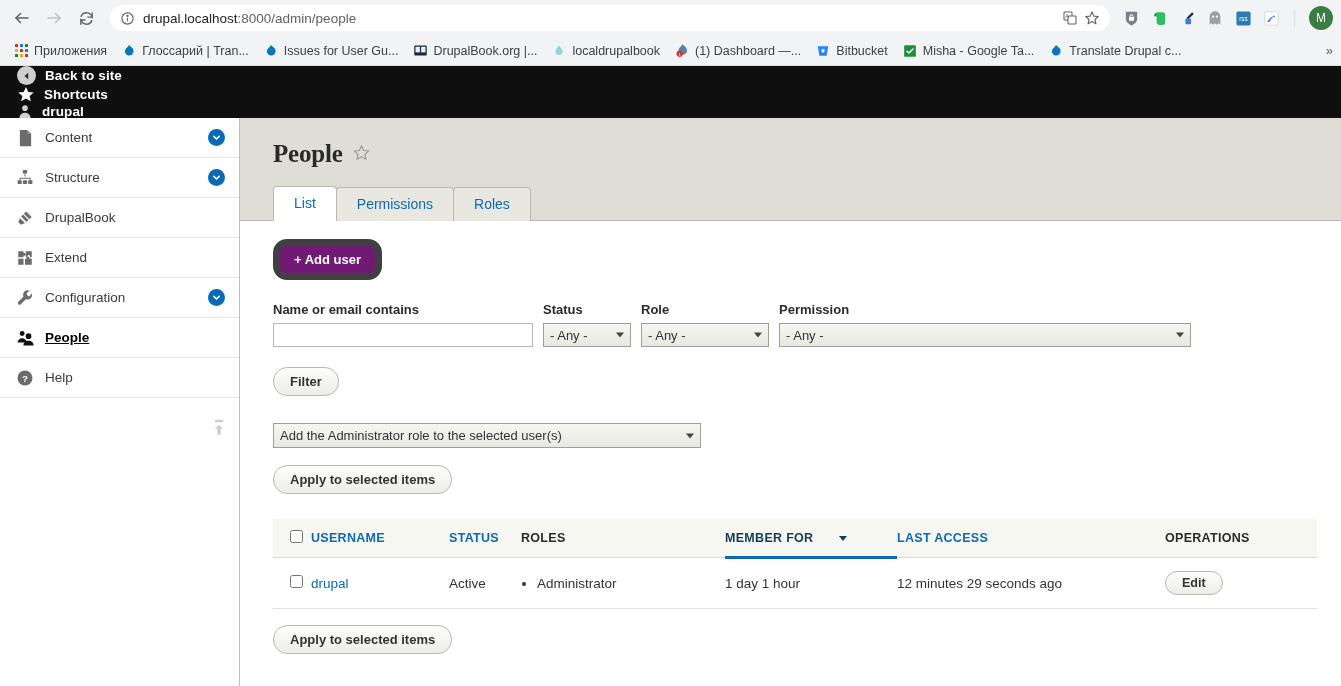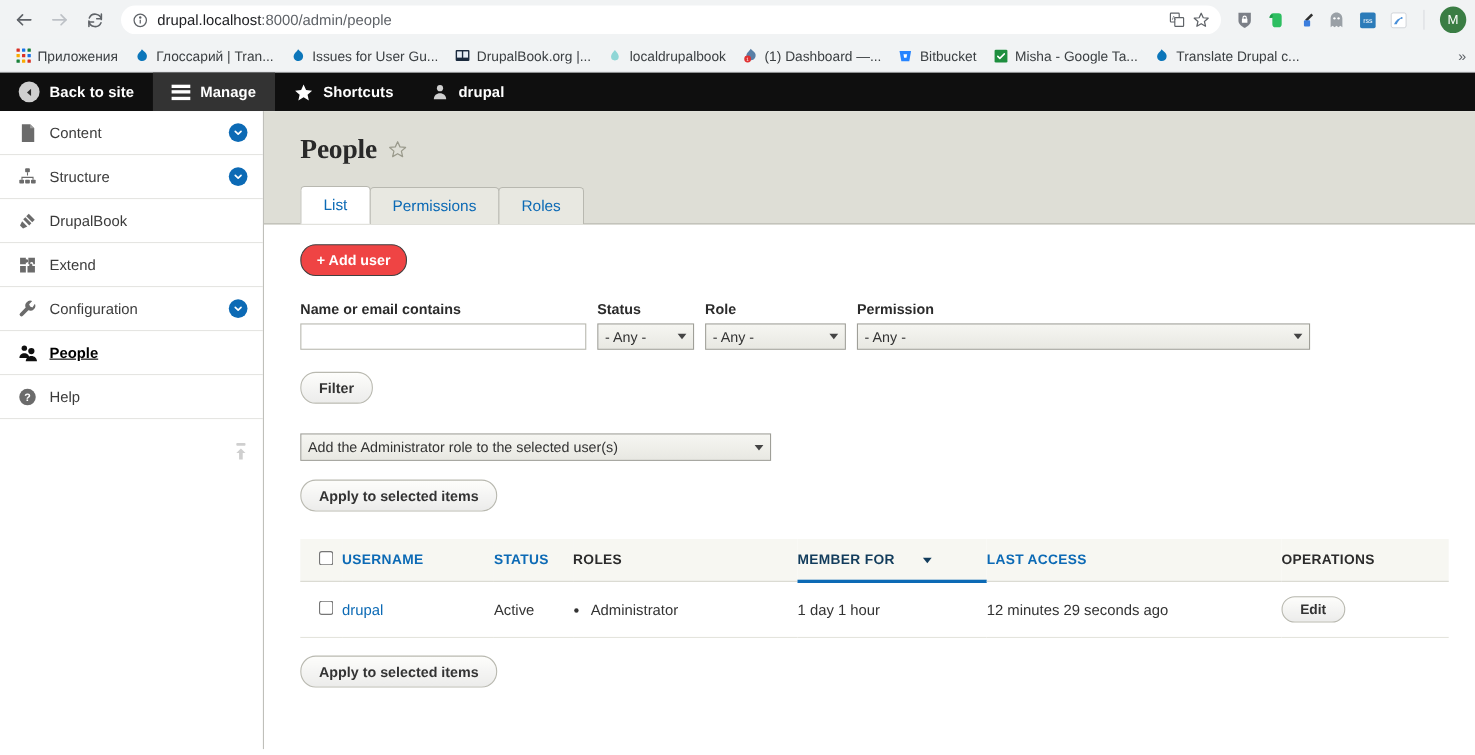--- a/index.html
+++ b/index.html
@@ -61,22 +61,23 @@
     font-size: 12.5px; color: #3c4043; white-space: nowrap; flex: 0 0 auto;
   }
   .bm .fav { width: 16px; height: 16px; flex: 0 0 auto; display:flex; align-items:center; justify-content:center; }
   .bm-label { max-width: 118px; overflow: hidden; text-overflow: ellipsis; white-space: nowrap; }
   .apps-grid { display: grid; grid-template-columns: repeat(3, 3px); gap: 2px; }
   .apps-grid i { width: 3px; height: 3px; display: block; border-radius: .5px; }
   .overflow-chev { margin-left: auto; color: #5f6368; padding-right: 2px; font-size: 13px; }
 
   
   .d-toolbar {
-    height: 35px; background: #0f0f0f; display: flex; align-items: stretch;
+    height: 52px; background: #0f0f0f; display: flex; align-items: stretch;
     color: #fff;
+    flex-direction: column;
   }
   .tb-item {
     display: flex; align-items: center; gap: 9px;
     padding: 0 17px; font-size: 13.5px; font-weight: bold;
     color: #fff; cursor: pointer; letter-spacing: .1px;
   }
   .tb-item.active { background: #333; }
   .tb-ic { display: flex; align-items: center; justify-content: center; }
   .hamburger { display: flex; flex-direction: column; gap: 2.5px; }
   .hamburger i { width: 17px; height: 3px; background: #fff; display: block; }
@@ -129,22 +130,22 @@
     position: relative; top: 1px;
   }
   .tab.active { background: #fff; color: #0c6ab5; border-bottom: 1px solid #fff; }
 
   .content { padding: 18px 24px 0 33px; }
   .breadcrumb { font-size: 13.5px; color: #0c6ab5; margin-bottom: 20px; }
   .breadcrumb a { color: #0c6ab5; text-decoration: none; cursor: pointer; }
   .breadcrumb .sep { color: #444; margin: 0 3px; }
 
   .btn-primary {
-    display: inline-block; background: #ef4444; color: #fff;
-    border: 1px solid #404040; border-radius: 14px;
+    display: inline-block; background: #701a75; color: #fff;
+    border: 7px solid #404040; border-radius: 14px;
     padding: 6px 14px; font-size: 13px; font-weight: bold;
     cursor: pointer; font-family: "Liberation Sans", sans-serif;
   }
   .btn-grey {
     display: inline-block;
     background: linear-gradient(#fdfdfb, #ececeb);
     border: 1px solid #b9b9b0; border-radius: 14px;
     padding: 6px 16px; font-size: 13px; font-weight: bold;
     color: #333; cursor: pointer; font-family: "Liberation Sans", sans-serif;
   }
@@ -403,30 +404,20 @@
 <div class="d-toolbar">
   <div class="tb-item">
     <span class="tb-ic">
       <span class="circ-arrow">
         <svg width="10" height="10" viewBox="0 0 24 24" fill="#2b2b2b">
             <polygon points="15,4 6,12 15,20"></polygon>
           </svg>
       </span>
     </span>
     <span>Back to site</span>
-  </div>
-  <div class="tb-item active">
-    <span class="tb-ic">
-      <span class="hamburger">
-          <i></i>
-          <i></i>
-          <i></i>
-        </span>
-    </span>
-    <span>Manage</span>
   </div>
   <div class="tb-item">
     <span class="tb-ic">
       <svg width="18" height="18" viewBox="0 0 24 24" fill="#fff">
           <polygon points="12,2.5 15,9.2 22.3,9.9 16.8,14.7 18.4,21.8 12,18 5.6,21.8 7.2,14.7 1.7,9.9 9,9.2"></polygon>
         </svg>
     </span>
     <span>Shortcuts</span>
   </div>
   <div class="tb-item">

